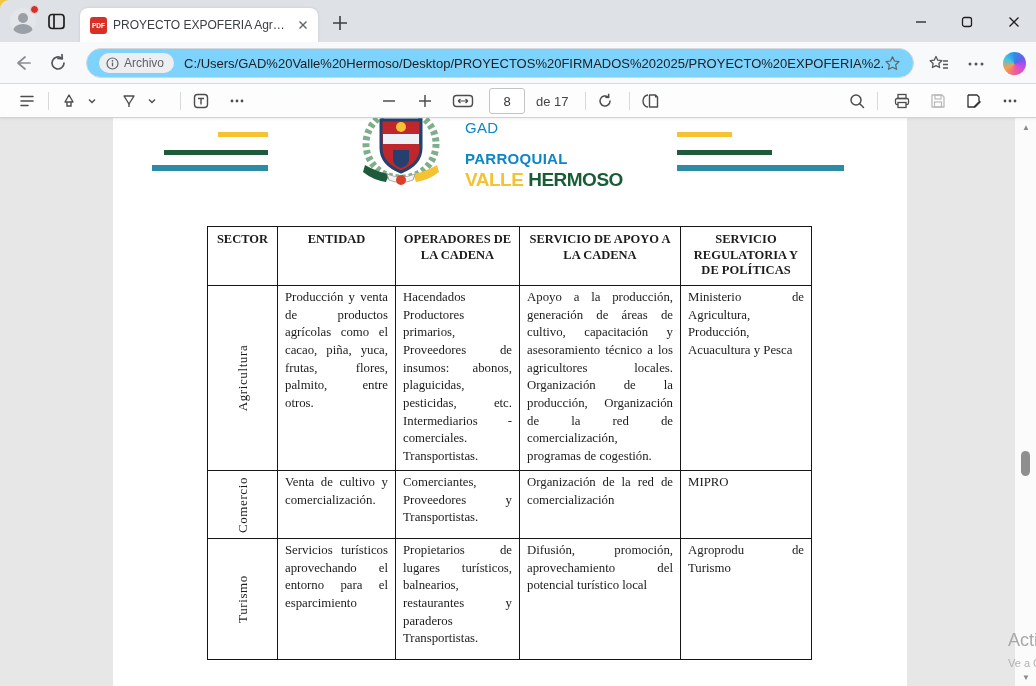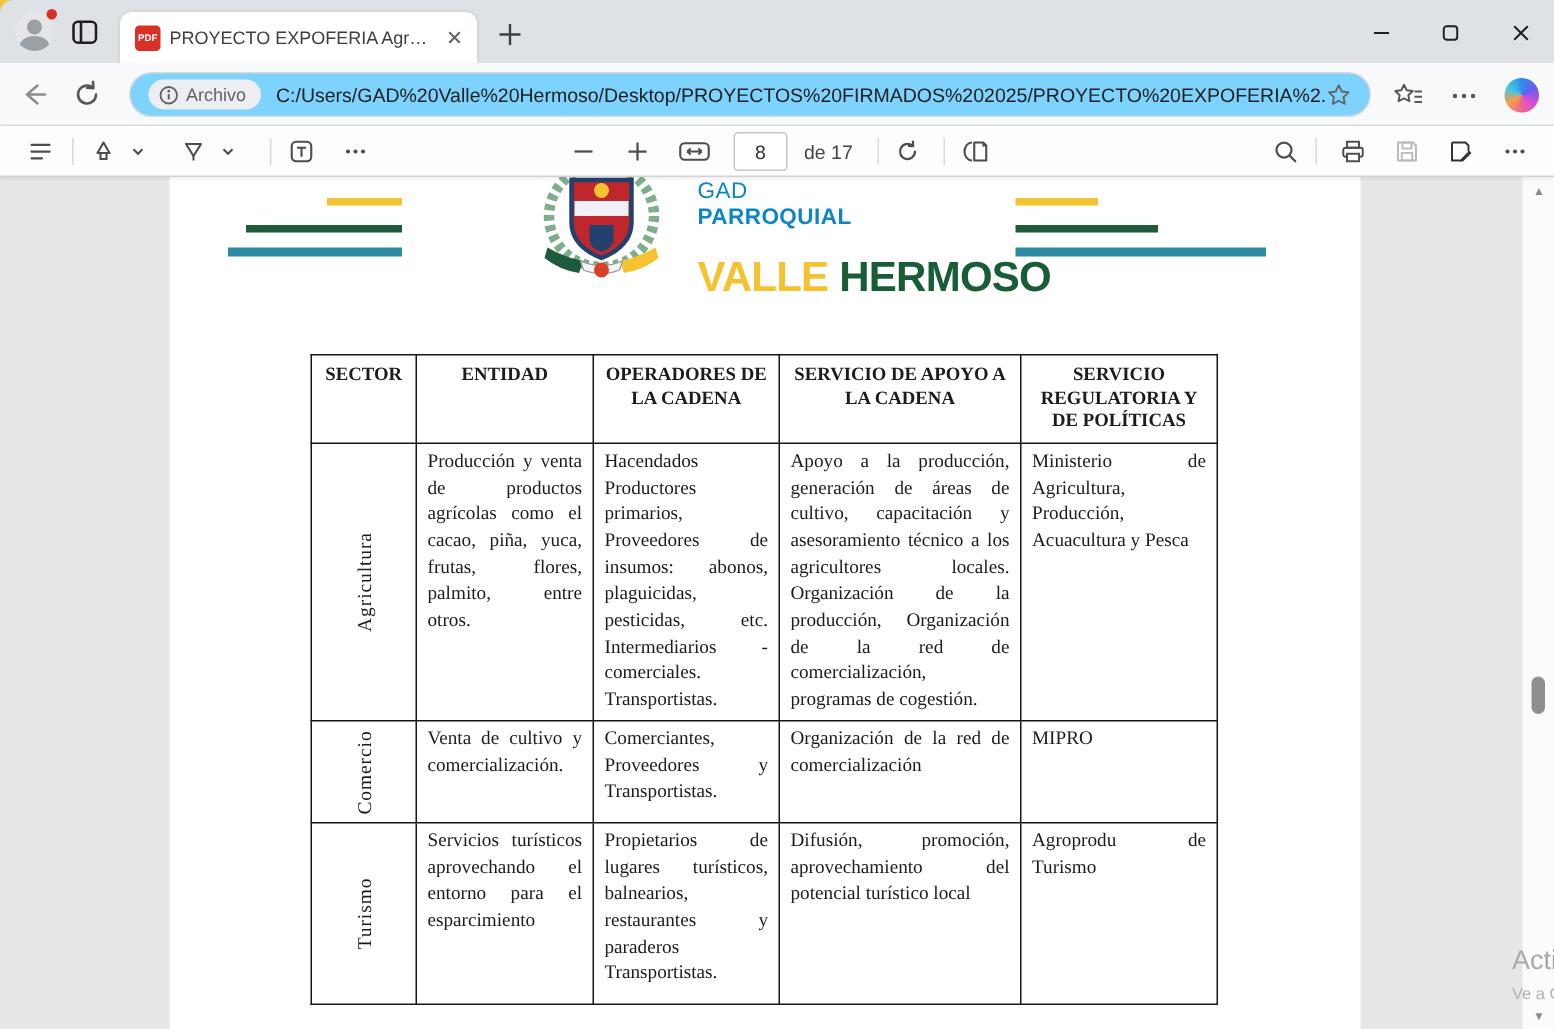--- a/index.html
+++ b/index.html
@@ -50,27 +50,27 @@
   #page-count { position:absolute; left:536px; top:10px; font-size:13px; color:#454545; }
 
   
   #viewer { position:absolute; left:0; top:118px; width:1036px; height:568px; background:#e7e7e7; }
   #page { position:absolute; left:113px; top:0; width:794px; height:568px; background:#fff; overflow:hidden; }
 
   
   .stripe { position:absolute; }
   #wordmark { position:absolute; left:352px; top:2px; line-height:1; white-space:nowrap; }
   #wm-gad { font-size:15px; font-weight:normal; color:#0d86c8; letter-spacing:.3px; }
-  #wm-parr { font-size:15px; font-weight:bold; color:#0d86c8; letter-spacing:.3px; margin-top:2px; }
-  #wm-vh { font-size:28px; font-weight:bold; margin-top:19px; letter-spacing:-.5px; }
+  #wm-parr { font-size:15px; font-weight:bold; color:#0d86c8; letter-spacing:.3px; margin-top:16px; }
+  #wm-vh { font-size:19px; font-weight:bold; margin-top:4px; letter-spacing:-.5px; }
   #wm-valle { color:#f5c331; }
   #wm-hermoso { color:#185d36; }
 
   
-  #doc-table { position:absolute; left:94px; top:118px; width:604px; border-collapse:collapse;
+  #doc-table { position:absolute; left:94px; top:108px; width:604px; border-collapse:collapse;
     table-layout:fixed; font-family:"Liberation Serif", serif; color:#1c1c1c; }
   #doc-table td, #doc-table th { border:1.5px solid #161616; vertical-align:top; padding:3px 7px 3px 7px; }
   #doc-table th { font-size:12.5px; font-weight:bold; text-align:center; line-height:1.25; padding-top:5px; }
   #doc-table td { font-size:12.8px; line-height:1.38; text-align:justify; }
   td.sector-cell { position:relative; padding:0; }
   td.sector-cell span { position:absolute; left:50%; top:50%;
     transform:translate(-50%,-50%) rotate(-90deg); white-space:nowrap; font-size:13px; letter-spacing:.6px; }
 
   
   #watermark { position:absolute; left:1008px; top:512px; z-index:6; color:#a9a9a9; white-space:nowrap; }

